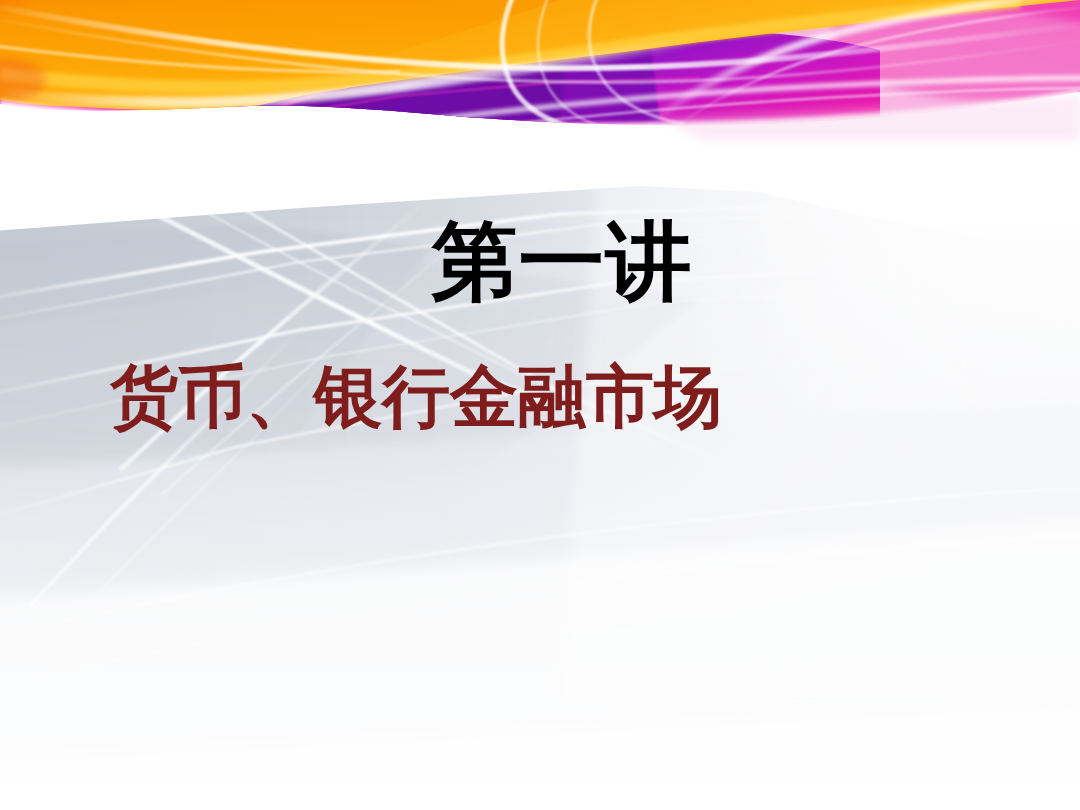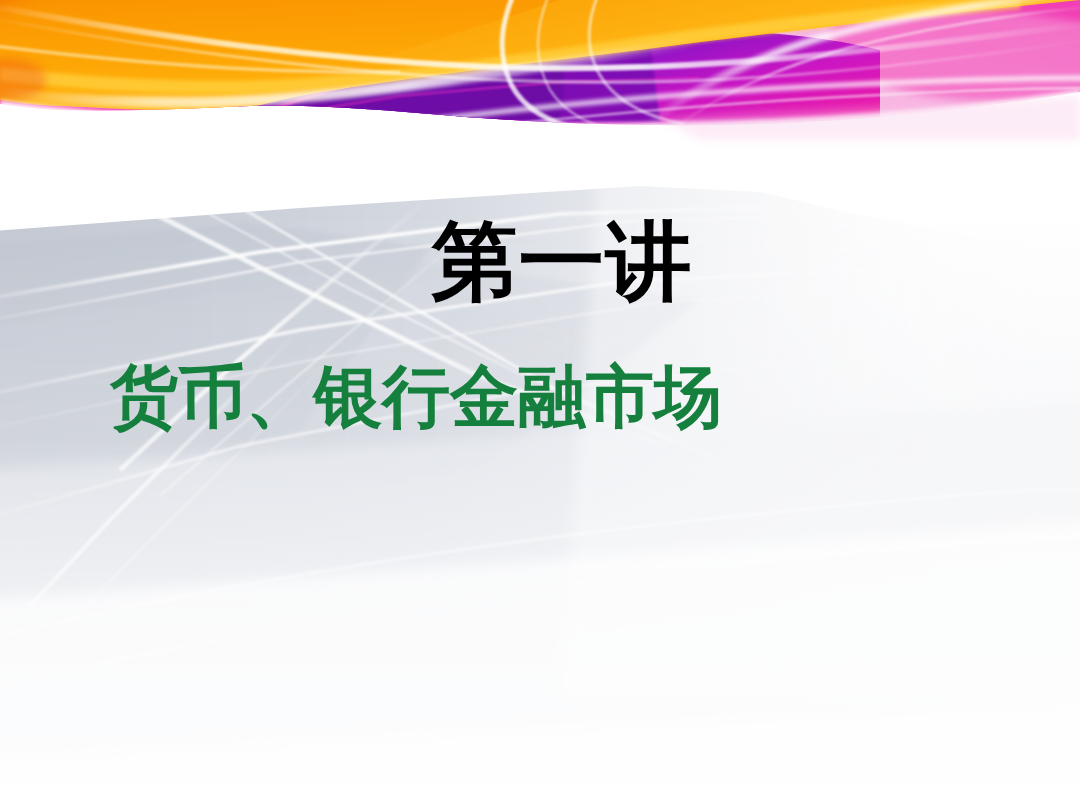--- a/index.html
+++ b/index.html
@@ -70,21 +70,21 @@
   }
 
   .subtitle-line {
     display: block;
     margin: 0;
     font-family: "DejaVu Sans", "Liberation Sans", sans-serif;
     font-weight: bold;
     font-size: 68px;
     line-height: 1.52;
     letter-spacing: 0px;
-    color: #15803d;
+    color: #7f1d1d;
     white-space: nowrap;
   }
 </style>
 </head>
 <body>
 
 <div class="slide">
 
   <svg class="bg-layer" viewBox="0 0 1080 810" preserveAspectRatio="none">
     <defs>

